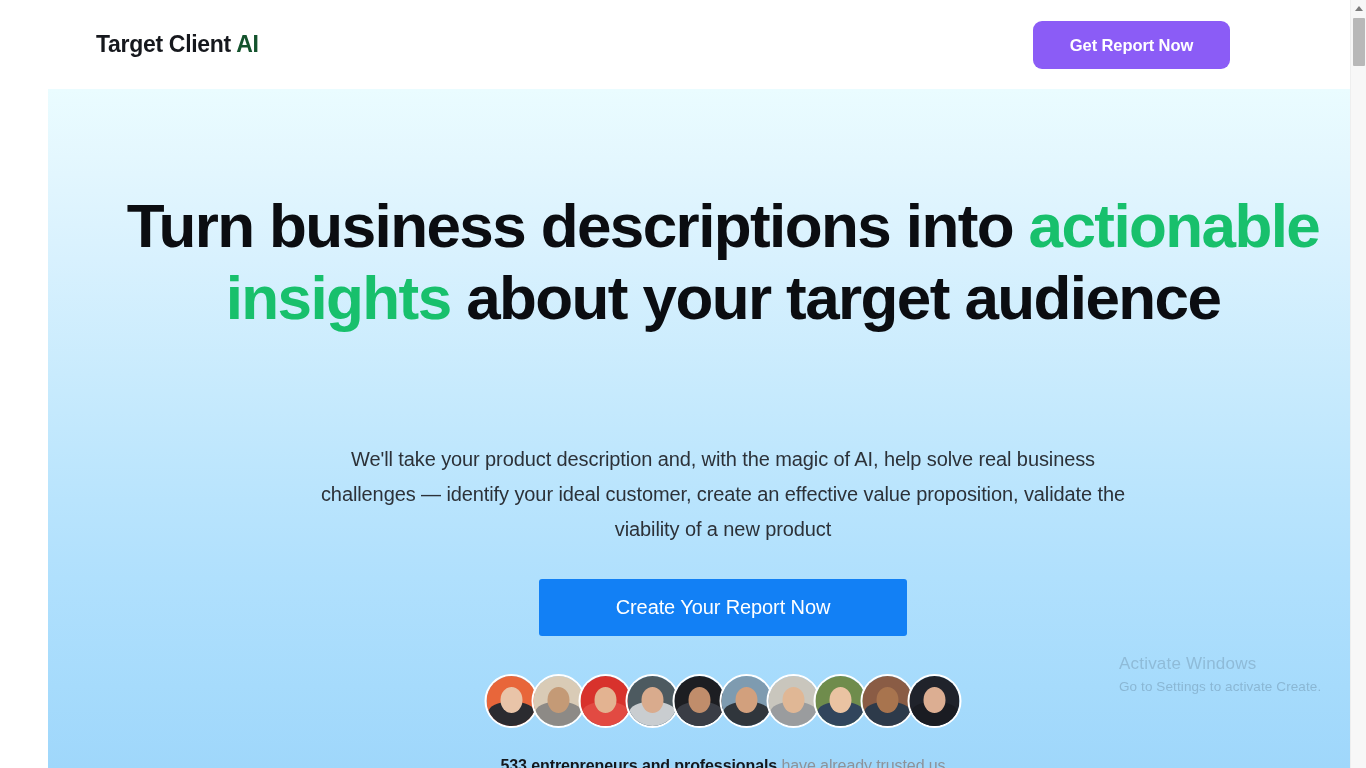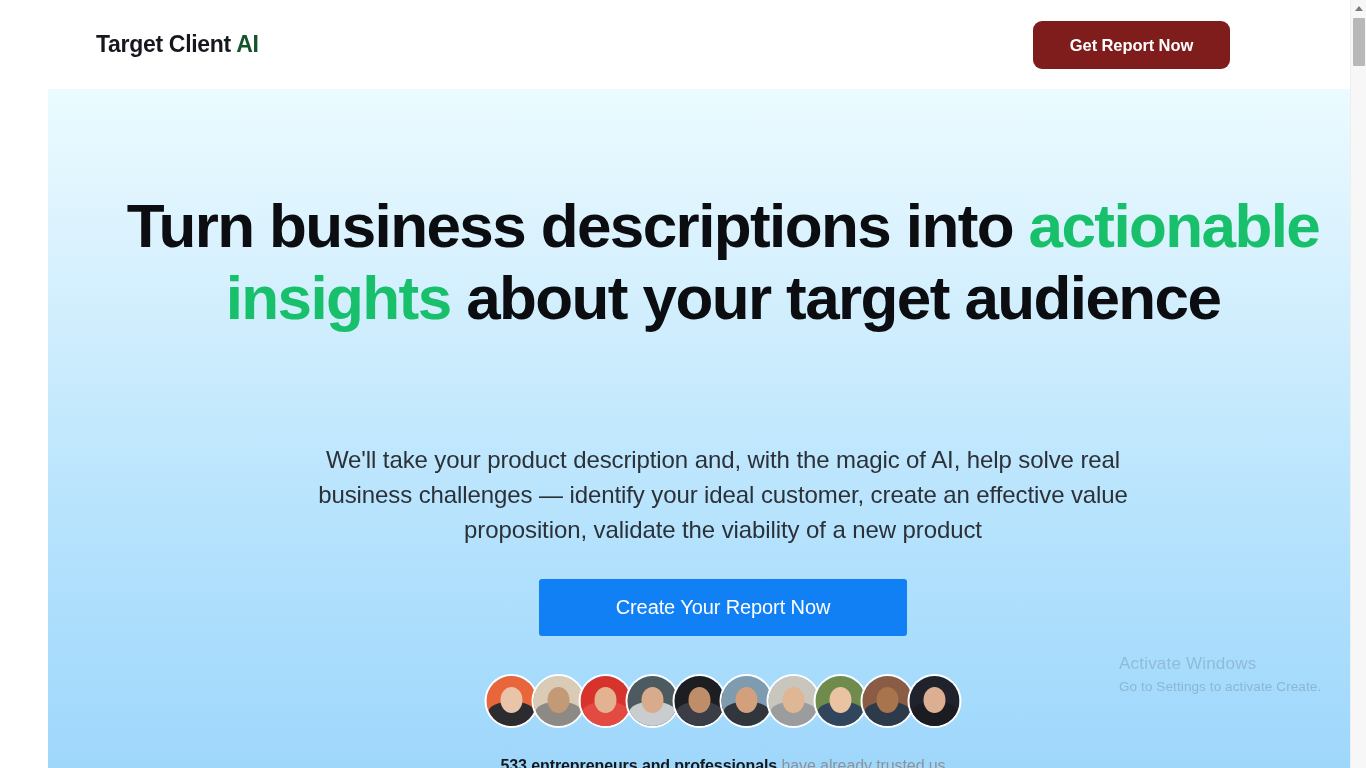--- a/index.html
+++ b/index.html
@@ -55,21 +55,21 @@
   }
 
   .header-cta {
     position: absolute;
     left: 1033px;
     top: 21px;
     width: 197px;
     height: 48px;
     border: none;
     border-radius: 9px;
-    background: #7f1d1d;
+    background: #8b5cf6;
     color: #ffffff;
     font-family: "Liberation Sans", sans-serif;
     font-size: 16.5px;
     font-weight: bold;
     letter-spacing: -0.1px;
     cursor: pointer;
     display: flex;
     align-items: center;
     justify-content: center;
   }
@@ -115,21 +115,21 @@
   .headline .hl-accent {
     color: #18c06c;
   }
 
   .subhead {
     position: absolute;
     left: 50%;
     transform: translateX(-50%);
     top: 353px;
     width: 820px;
-    font-size: 24px;
+    font-size: 20px;
     line-height: 35px;
     color: #2c3138;
     letter-spacing: -0.1px;
   }
 
   .hero-cta {
     position: absolute;
     left: 491px;
     top: 490px;
     width: 368px;

